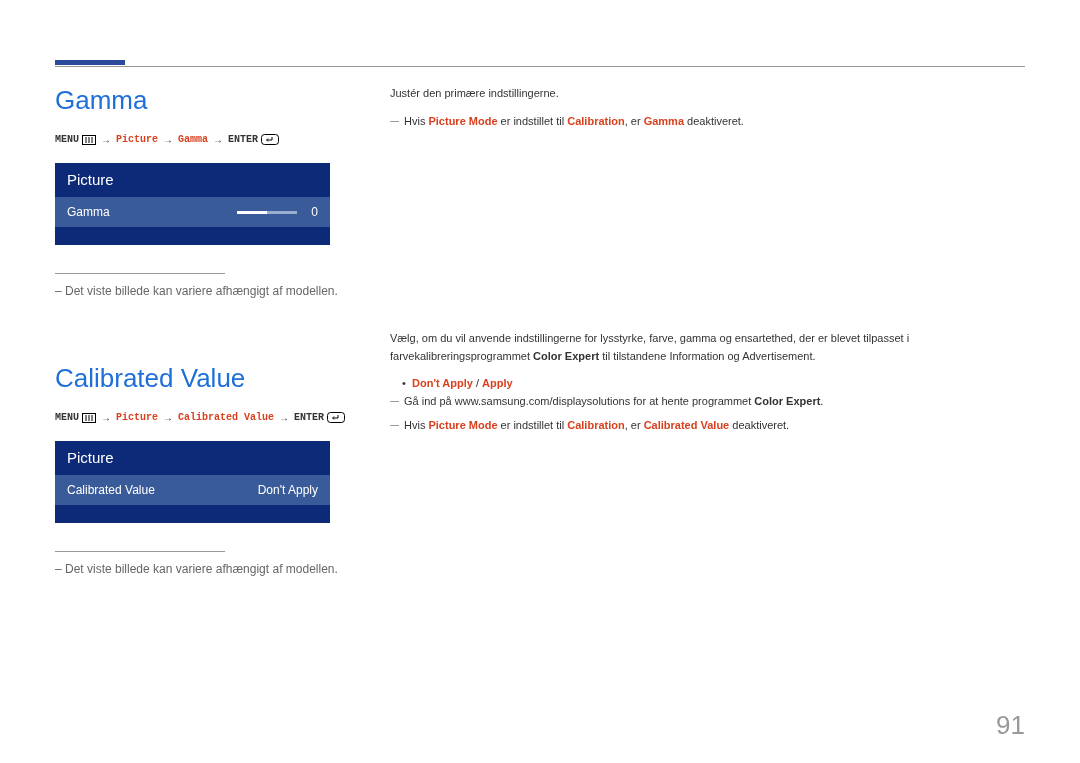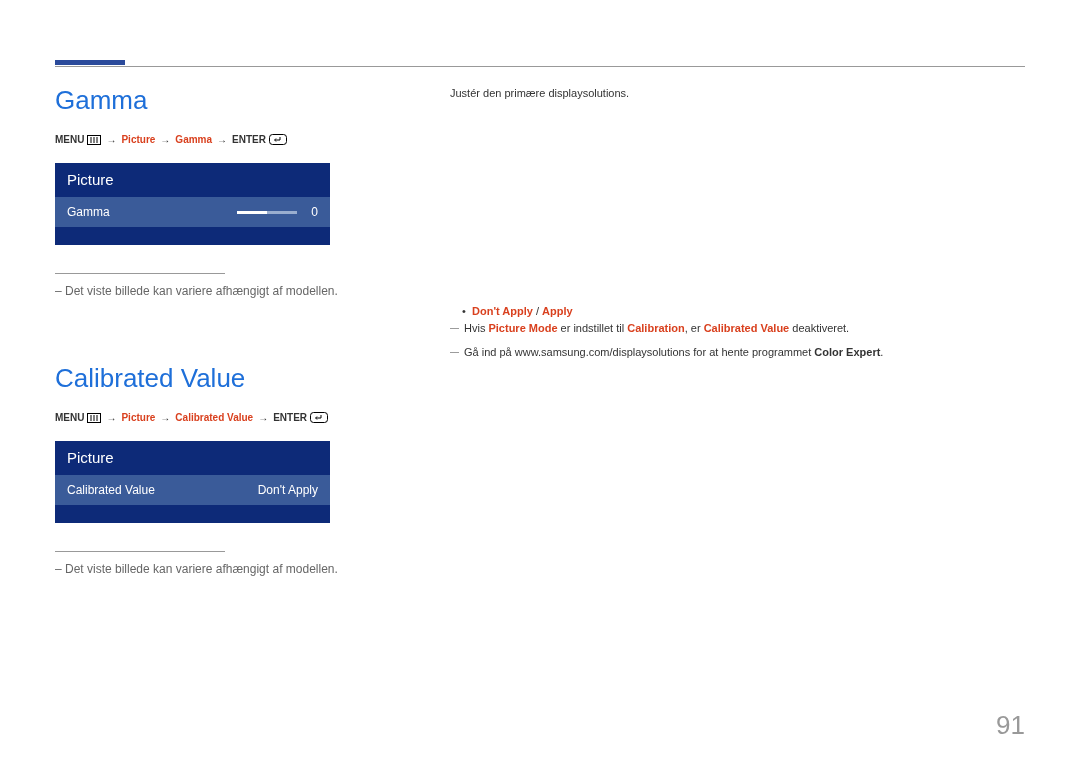--- a/index.html
+++ b/index.html
@@ -27,21 +27,20 @@
     height: 1px;
     background: #999;
   }
   .content {
     position: absolute;
     top: 85px;
     left: 55px;
     right: 55px;
     display: flex;
     flex-direction: row;
-    gap: 60px;
   }
   .left-col {
     width: 335px;
     flex-shrink: 0;
   }
   .right-col {
     flex: 1;
     font-size: 11px;
     line-height: 1.6;
   }
@@ -52,21 +51,21 @@
     margin-bottom: 18px;
   }
   .menu-path {
     font-size: 10px;
     margin-bottom: 18px;
     display: flex;
     align-items: center;
     flex-wrap: wrap;
     gap: 3px;
   }
-  .menu-path b { font-weight: 700; }
+  .menu-path b { font-weight: 700; font-family: Liberation Mono, monospace; }
   .menu-path .arrow { margin: 0 2px; }
   .menu-path .red { color: #d9401e; }
   .menu-icon, .enter-icon {
     display: inline-flex;
     vertical-align: middle;
   }
   .preview {
     width: 275px;
     border-collapse: collapse;
   }
@@ -245,29 +244,35 @@
         <div class="footer"></div>
       </div>
 
       <div class="caption-rule"></div>
       <div class="caption">– Det viste billede kan variere afhængigt af modellen.</div>
     </div>
   </div>
 
   <div class="right-col">
 
-    <div class="desc">Justér den primære displaysolutions.</div>
+    <div class="desc">Justér den primære indstillingerne.</div>
+    <div class="note">
+      <span>Hvis </span><b class="red">Picture Mode</b><span> er indstillet til </span><b class="red">Calibration</b><span>, er </span><b class="red">Gamma</b><span> deaktiveret.</span>
+    </div>
 
     <div class="right-second">
+      <div class="desc">
+        <span>Vælg, om du vil anvende indstillingerne for lysstyrke, farve, gamma og ensartethed, der er blevet tilpasset i farvekalibreringsprogrammet </span><b>Color Expert</b><span> til tilstandene Information og Advertisement.</span>
+      </div>
       <div class="bullet">
         <b class="red">Don't Apply</b><span> / </span><b class="red">Apply</b>
       </div>
       <div class="note">
+        <span>Gå ind på www.samsung.com/displaysolutions for at hente programmet </span><b>Color Expert</b><span>.</span>
+      </div>
+      <div class="note">
         <span>Hvis </span><b class="red">Picture Mode</b><span> er indstillet til </span><b class="red">Calibration</b><span>, er </span><b class="red">Calibrated Value</b><span> deaktiveret.</span>
-      </div>
-      <div class="note">
-        <span>Gå ind på www.samsung.com/displaysolutions for at hente programmet </span><b>Color Expert</b><span>.</span>
       </div>
     </div>
   </div>
 </div>
 
 <div class="page-number">91</div>
 
 </body></html>

